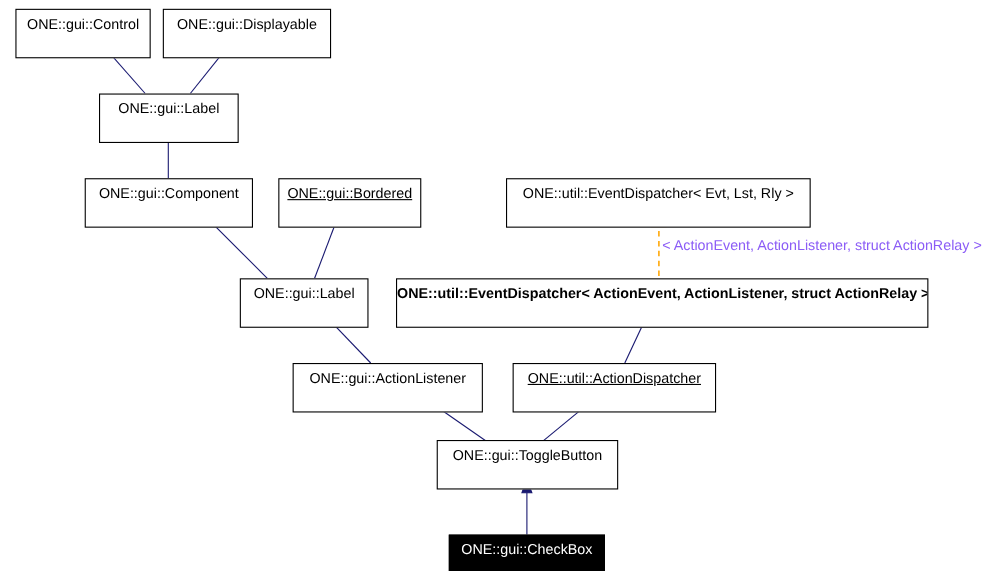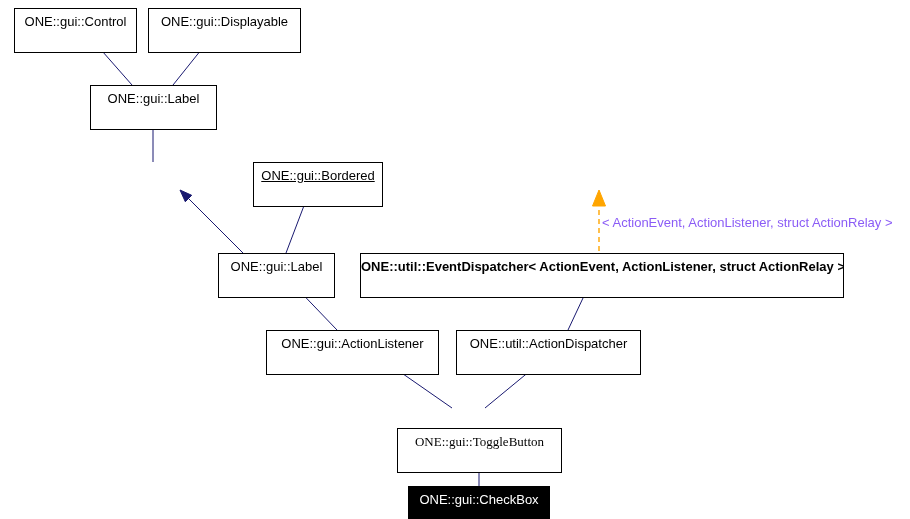--- a/index.html
+++ b/index.html
@@ -62,22 +62,22 @@
   }
   .n0  { left: 14px;  top: 8px;   width: 123px; }
   .n1  { left: 148px; top: 8px;   width: 153px; }
   .n2  { left: 90px;  top: 85px;  width: 127px; }
   .n3  { left: 77px;  top: 162px; width: 153px; }
   .n4  { left: 253px; top: 162px; width: 130px; text-decoration: underline; }
   .n5  { left: 460px; top: 162px; width: 277px; }
   .n6  { left: 218px; top: 253px; width: 117px; }
   .n7  { left: 360px; top: 253px; width: 484px; font-weight: bold; }
   .n8  { left: 266px; top: 330px; width: 173px; }
-  .n9  { left: 456px; top: 330px; width: 185px; }
-  .n10 { left: 397px; top: 428px; width: 165px; font-family: Liberation Serif, serif; }
+  .n9  { left: 466px; top: 330px; width: 185px; text-decoration: underline; }
+  .n10 { left: 397px; top: 400px; width: 165px; }
   .n11 { left: 408px; top: 486px; width: 142px; }
   .edge-label {
     position: absolute;
     left: 602px;
     top: 216px;
     height: 14px;
     line-height: 14px;
     font-size: 13px;
     color: #8b5cf6;
     white-space: nowrap;
@@ -131,21 +131,23 @@
     </g>
     <g>
       <line class="inh" x1="479" y1="486" x2="479" y2="448"></line>
       <polygon class="inh" points="479,436 483.5,448 474.5,448"></polygon>
     </g>
   </svg>
 
   <div class="node n0">ONE::gui::Control</div>
   <div class="node n1">ONE::gui::Displayable</div>
   <div class="node n2">ONE::gui::Label</div>
+  <div class="node n3">ONE::gui::Component</div>
   <div class="node n4">ONE::gui::Bordered</div>
+  <div class="node n5">ONE::util::EventDispatcher&lt; Evt, Lst, Rly &gt;</div>
   <div class="node n6">ONE::gui::Label</div>
   <div class="node n7">ONE::util::EventDispatcher&lt; ActionEvent, ActionListener, struct ActionRelay &gt;</div>
   <div class="node n8">ONE::gui::ActionListener</div>
   <div class="node n9">ONE::util::ActionDispatcher</div>
   <div class="node n10">ONE::gui::ToggleButton</div>
   <div class="node n11 focus">ONE::gui::CheckBox</div>
 
   <div class="edge-label">&lt; ActionEvent, ActionListener, struct ActionRelay &gt;</div>
 
 </div>

